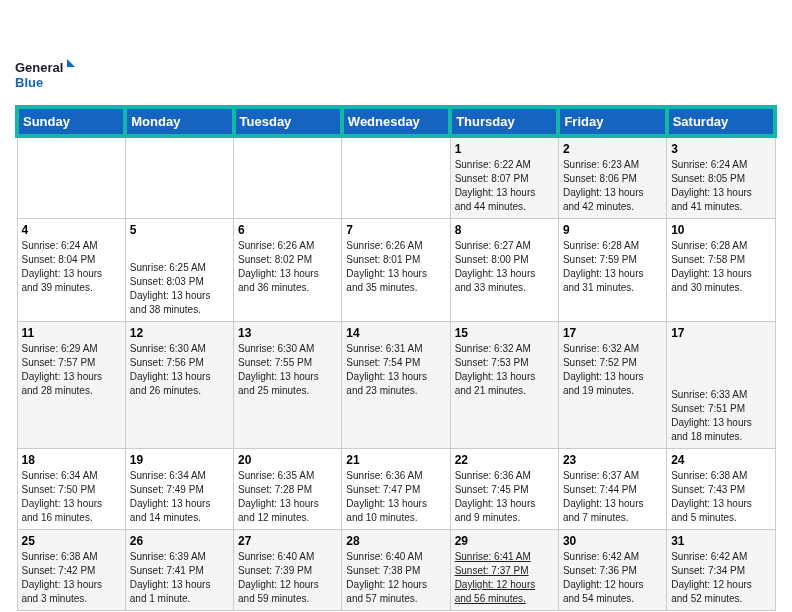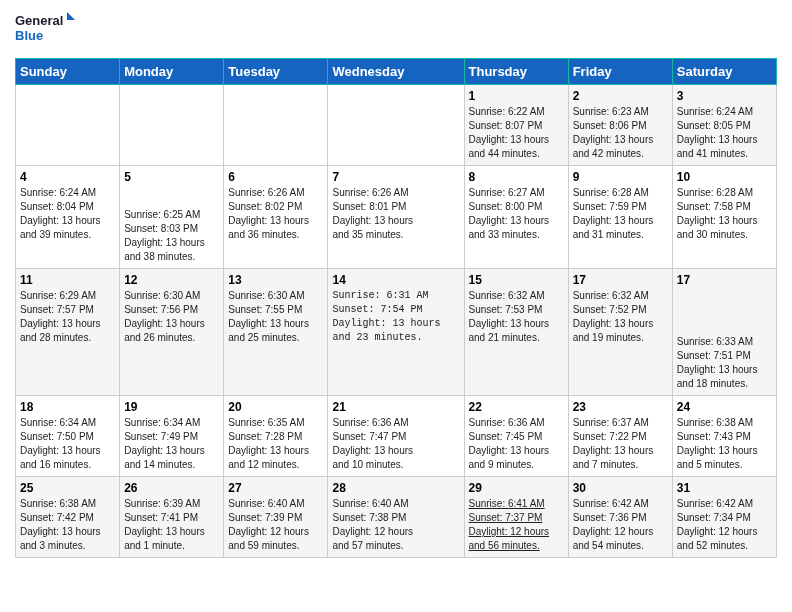--- a/index.html
+++ b/index.html
@@ -13,20 +13,21 @@
     .header {
       display: flex;
       justify-content: space-between;
       align-items: flex-start;
       margin-bottom: 8px;
     }
     .logo {
       display: flex;
       align-items: flex-start;
       gap: 2px;
+      margin-top: 47px;
     }
     .title-block {
       text-align: right;
     }
     .main-title {
       font-size: 36px;
       font-weight: normal;
       color: #1a1a2e;
       line-height: 1.1;
     }
@@ -39,21 +40,21 @@
       border-collapse: collapse;
       font-size: 11px;
     }
     thead tr th {
       background-color: #1565c0;
       color: #fff;
       padding: 5px 4px;
       text-align: left;
       font-size: 13px;
       font-weight: bold;
-      border: 1px solid #14b8a6;
+      border: 4px solid #14b8a6;
     }
     tbody tr td {
       border: 1px solid #ccc;
       padding: 4px 4px;
       vertical-align: top;
       min-height: 80px;
       height: 80px;
       background: #fff;
     }
     tbody tr:nth-child(odd) td {
@@ -202,21 +203,21 @@
         </td>
         <td>
           <span class="day-number">13</span>
           <div class="day-info" style="white-space: pre-line;">Sunrise: 6:30 AM
 Sunset: 7:55 PM
 Daylight: 13 hours
 and 25 minutes.</div>
         </td>
         <td>
           <span class="day-number">14</span>
-          <div class="day-info" style="white-space: pre-line; font-family: Liberation Mono, monospace;">Sunrise: 6:31 AM
+          <div class="day-info" style="white-space: pre-line;">Sunrise: 6:31 AM
 Sunset: 7:54 PM
 Daylight: 13 hours
 and 23 minutes.</div>
         </td>
         <td>
           <span class="day-number">15</span>
           <div class="day-info" style="white-space: pre-line;">Sunrise: 6:32 AM
 Sunset: 7:53 PM
 Daylight: 13 hours
 and 21 minutes.</div>
@@ -268,21 +269,21 @@
         <td>
           <span class="day-number">22</span>
           <div class="day-info" style="white-space: pre-line;">Sunrise: 6:36 AM
 Sunset: 7:45 PM
 Daylight: 13 hours
 and 9 minutes.</div>
         </td>
         <td>
           <span class="day-number">23</span>
           <div class="day-info" style="white-space: pre-line;">Sunrise: 6:37 AM
-Sunset: 7:22 PM
+Sunset: 7:44 PM
 Daylight: 13 hours
 and 7 minutes.</div>
         </td>
         <td>
           <span class="day-number">24</span>
           <div class="day-info" style="white-space: pre-line;">Sunrise: 6:38 AM
 Sunset: 7:43 PM
 Daylight: 13 hours
 and 5 minutes.</div>
         </td>

